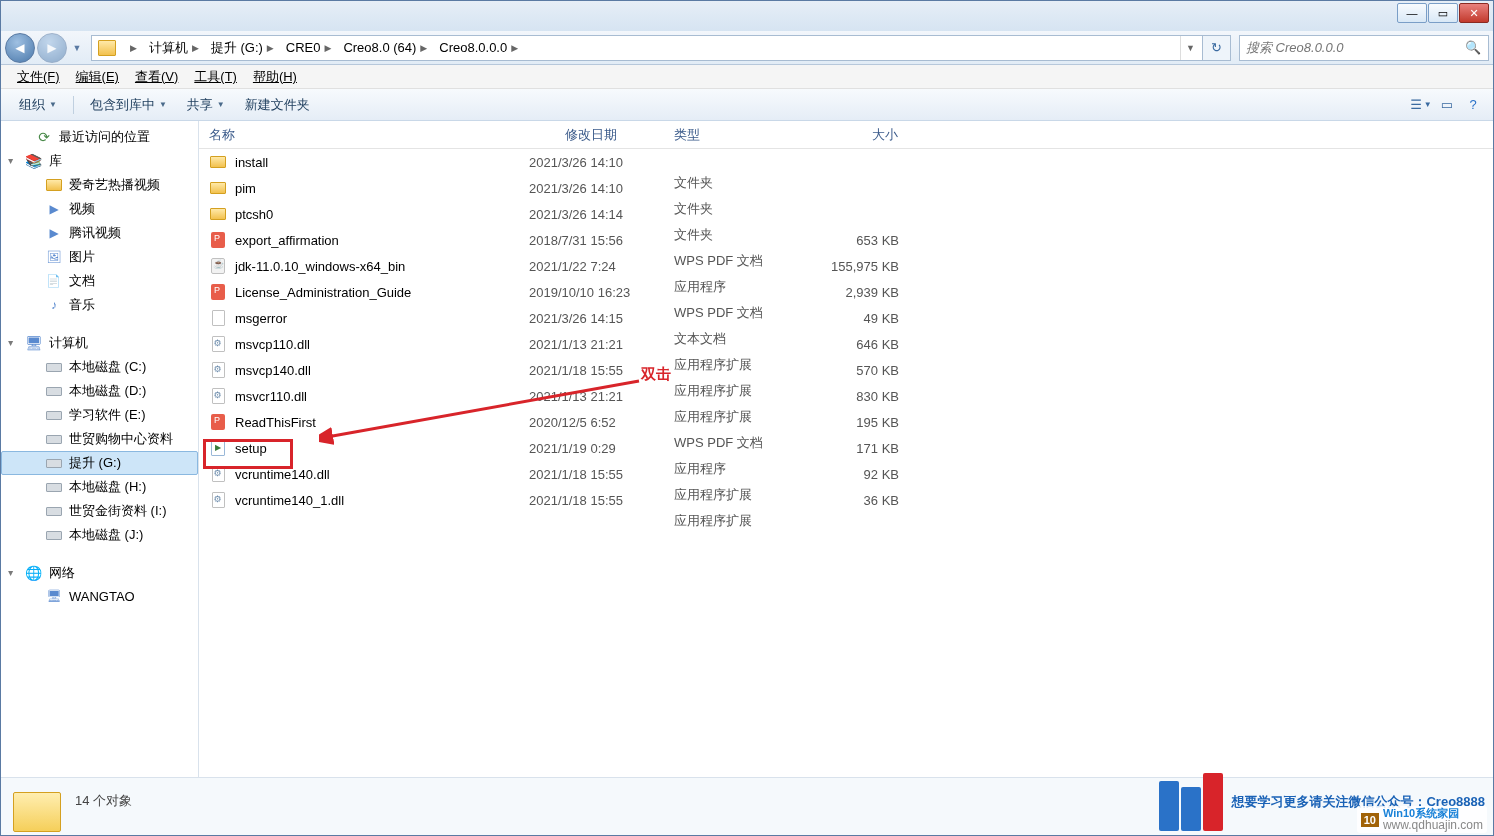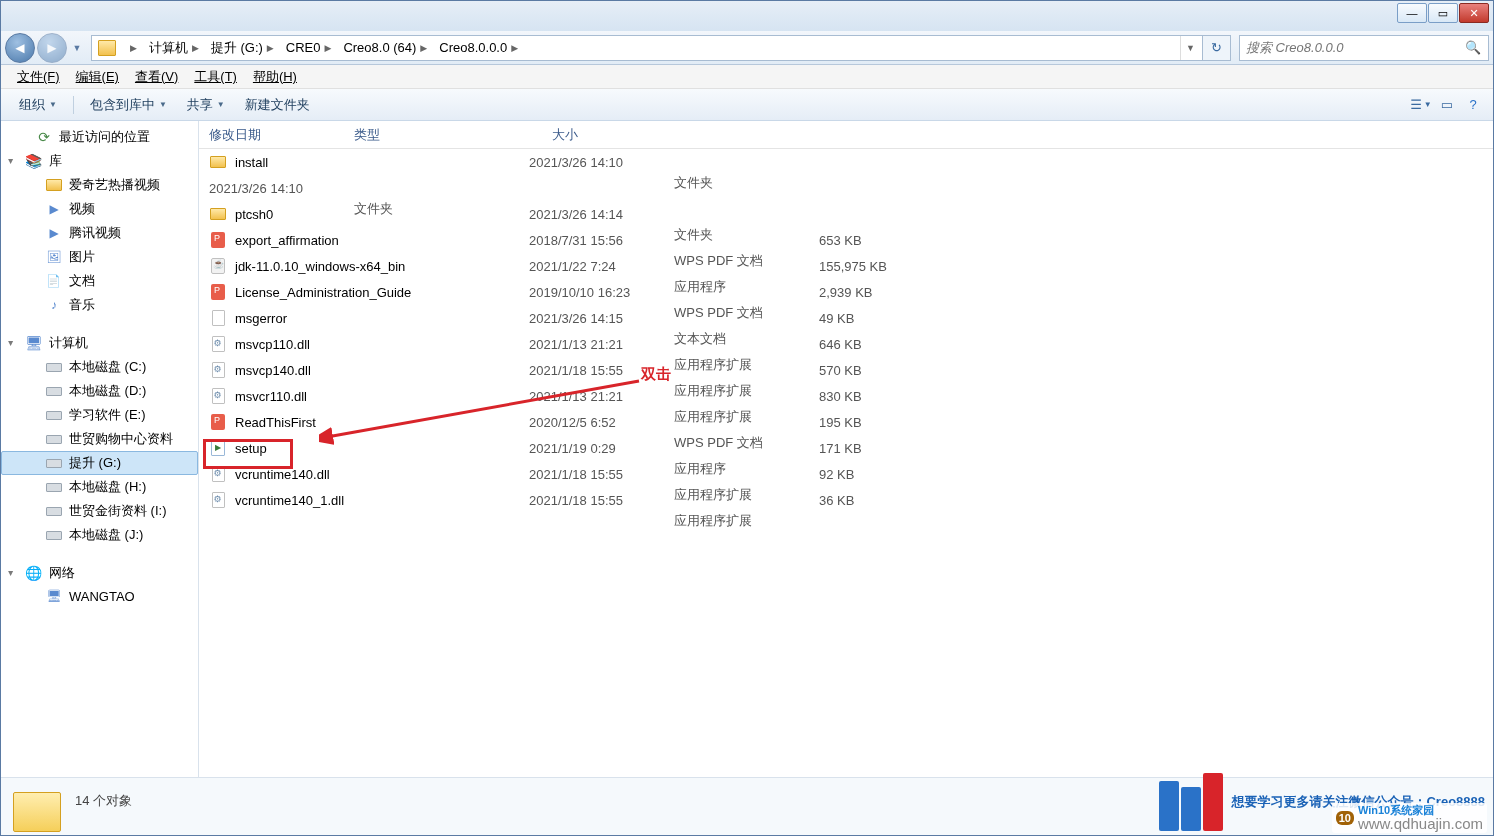--- a/index.html
+++ b/index.html
@@ -56,29 +56,29 @@
 .ico-drive { background:#d8dde2; border:1px solid #9aa5b0; border-radius:1px; width:16px; height:9px; }
 .ico-comp { color:#5a8acf; font-size:14px; }
 .ico-net { color:#5a8acf; font-size:14px; }
 .ico-monitor { color:#5a8acf; font-size:12px; }
 
 
 .file-area { flex:1; overflow:auto; position:relative; }
 .columns { display:flex; height: 28px; border-bottom:1px solid #e4e4e4; align-items:center; position:sticky; top:0; background:#fff; }
 .col { padding: 0 10px; color:#3a5a8a; cursor:pointer; border-right: 1px solid transparent; }
 .col.name { width: 320px; }
-.col.date { width: 145px; }
+.col.date { width: 145px; text-align: center; }
 .col.type { width: 145px; }
 .col.size { width: 100px; text-align:right; }
 .row { display:flex; height: 26px; align-items:center; cursor:pointer; }
 .cell { padding: 0 10px; white-space:nowrap; overflow:hidden; text-overflow:ellipsis; }
 .cell.name { width: 320px; display:flex; align-items:center; }
 .cell.date { width: 145px; color:#555; }
 .cell.type { width: 145px; color:#555;margin-top:42px; }
-.cell.size { width: 100px; color:#555; }
+.cell.size { width: 100px; text-align:right; color:#555; }
 .file-ico { width:18px; height:16px; margin-right:8px; display:inline-flex; align-items:center; justify-content:center; flex-shrink:0; }
 .fi-folder { background:linear-gradient(#ffe9a8,#f2c14e); border:1px solid #d4a020; border-radius:1px; width:16px; height:12px; }
 .fi-pdf { background:#e85d4a; border-radius:2px; width:14px; height:16px; position:relative; }
 .fi-pdf::after { content:"P"; color:#fff; font-size:9px; position:absolute; left:3px; top:1px; }
 .fi-java { background:#f2f2f2; border:1px solid #c0c0c0; border-radius:2px; width:14px; height:16px; position:relative; }
 .fi-java::after { content:"☕"; font-size:9px; position:absolute; left:1px; top:0px; }
 .fi-txt { background:#fff; border:1px solid #c0c0c0; border-radius:1px; width:13px; height:16px; }
 .fi-dll { background:#fff; border:1px solid #c0c0c0; border-radius:1px; width:13px; height:16px; position:relative; }
 .fi-dll::after { content:"⚙"; font-size:9px; color:#6a8aaa; position:absolute; left:1px; top:1px; }
 .fi-exe { background:#fff; border:1px solid #9ab8d8; border-radius:1px; width:14px; height:16px; position:relative; }
@@ -307,37 +307,44 @@
           <div class="nav-item">
             <span class="nav-ico ico-monitor">🖥</span>
             <span>WANGTAO</span>
           </div>
         </div>
     </div>
   </div>
 
   <div class="file-area">
     <div class="columns">
+      <div class="col name">名称</div>
       <div class="col date">修改日期</div>
       <div class="col type">类型</div>
       <div class="col size">大小</div>
     </div>
     <div id="file-rows">
         <div class="row">
     <div class="cell name">
       <span class="file-ico">
               <span class="fi-folder"></span>
             </span>
       <span>install</span>
     </div>
     <div class="cell date">2021/3/26 14:10</div>
     <div class="cell type">文件夹</div>
     <div class="cell size"></div>
         </div>
         <div class="row">
+    <div class="cell name">
+      <span class="file-ico">
+              <span class="fi-folder"></span>
+            </span>
+      <span>pim</span>
+    </div>
     <div class="cell date">2021/3/26 14:10</div>
     <div class="cell type">文件夹</div>
     <div class="cell size"></div>
         </div>
         <div class="row">
     <div class="cell name">
       <span class="file-ico">
               <span class="fi-folder"></span>
             </span>
       <span>ptcsh0</span>
@@ -490,19 +497,19 @@
       <div class="wm-bar" style="height:50px;background:#2a72c8"></div>
       <div class="wm-bar" style="height:44px;background:#2a72c8"></div>
       <div class="wm-bar" style="height:58px;background:#d8242a"></div>
     </div>
     <div class="wm-text">
       <span>想要学习更多请关注微</span>
       <span>信公众号：Creo8888</span>
     </div>
   </div>
   <div class="wm-badge" style="bottom:2px; right:6px; background:rgba(255,255,255,0.85); padding:2px 4px; border-radius:3px;">
-    <span style="background:#a16207;color:#fff;font-weight:bold;padding:1px 3px;border-radius:6px;font-size:11px">10</span>
+    <span style="background:#a16207;color:#fff;font-weight:bold;padding:1px 3px;border-radius:0;font-size:11px">10</span>
     <span style="display:flex;flex-direction:column;line-height:1">
       <span style="color:#1a82d8;font-size:11px;font-weight:bold">Win10系统家园</span>
-      <span style="color:#888;font-size:15px">www.qdhuajin.com</span>
+      <span style="color:#888;font-size:12px">www.qdhuajin.com</span>
     </span>
   </div>
 </div>
 
 </body></html>

